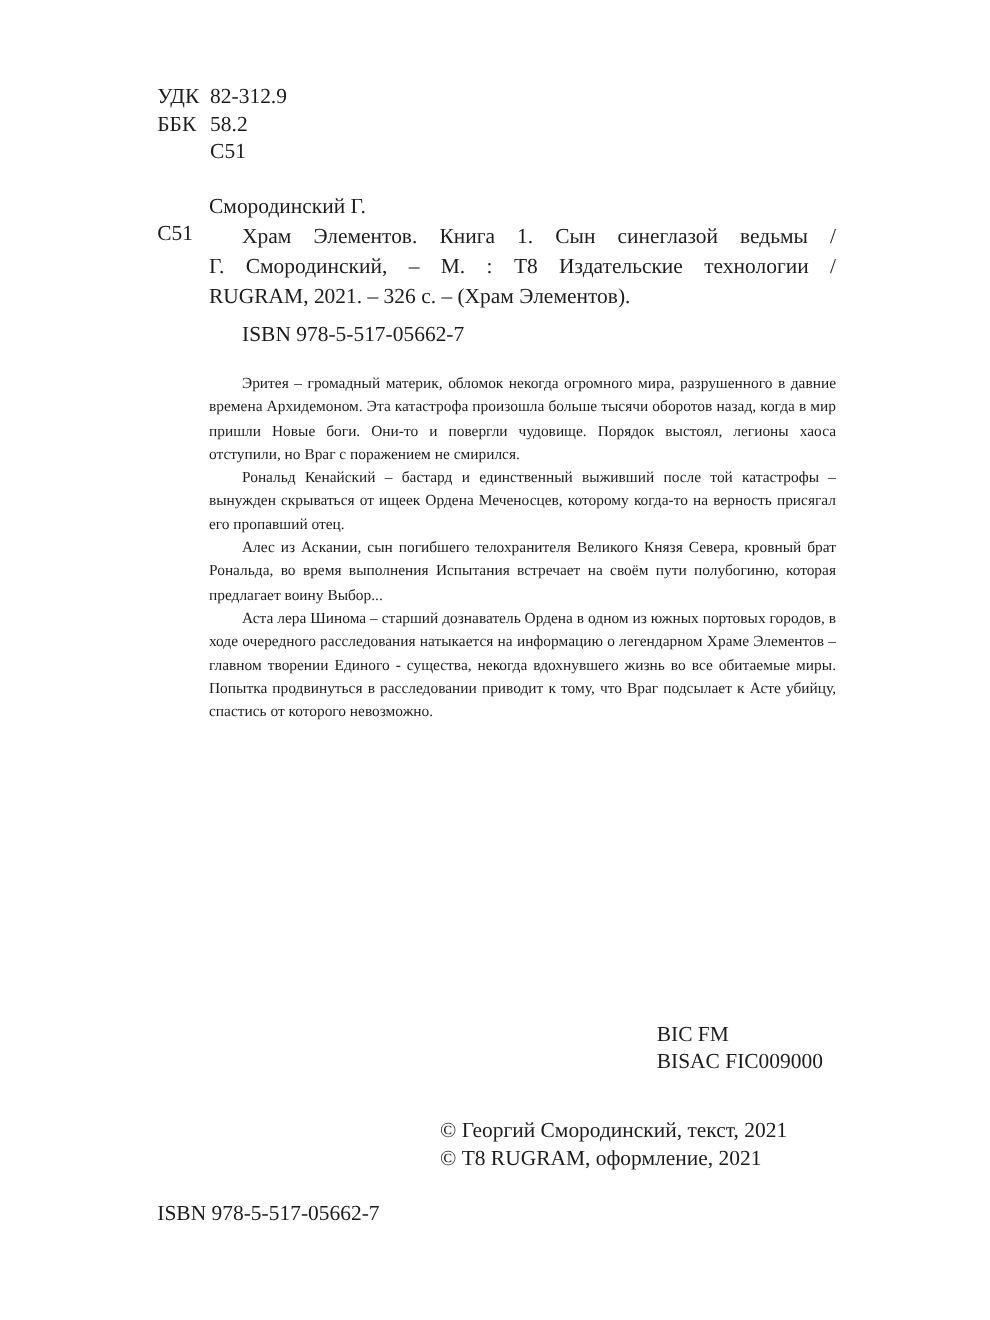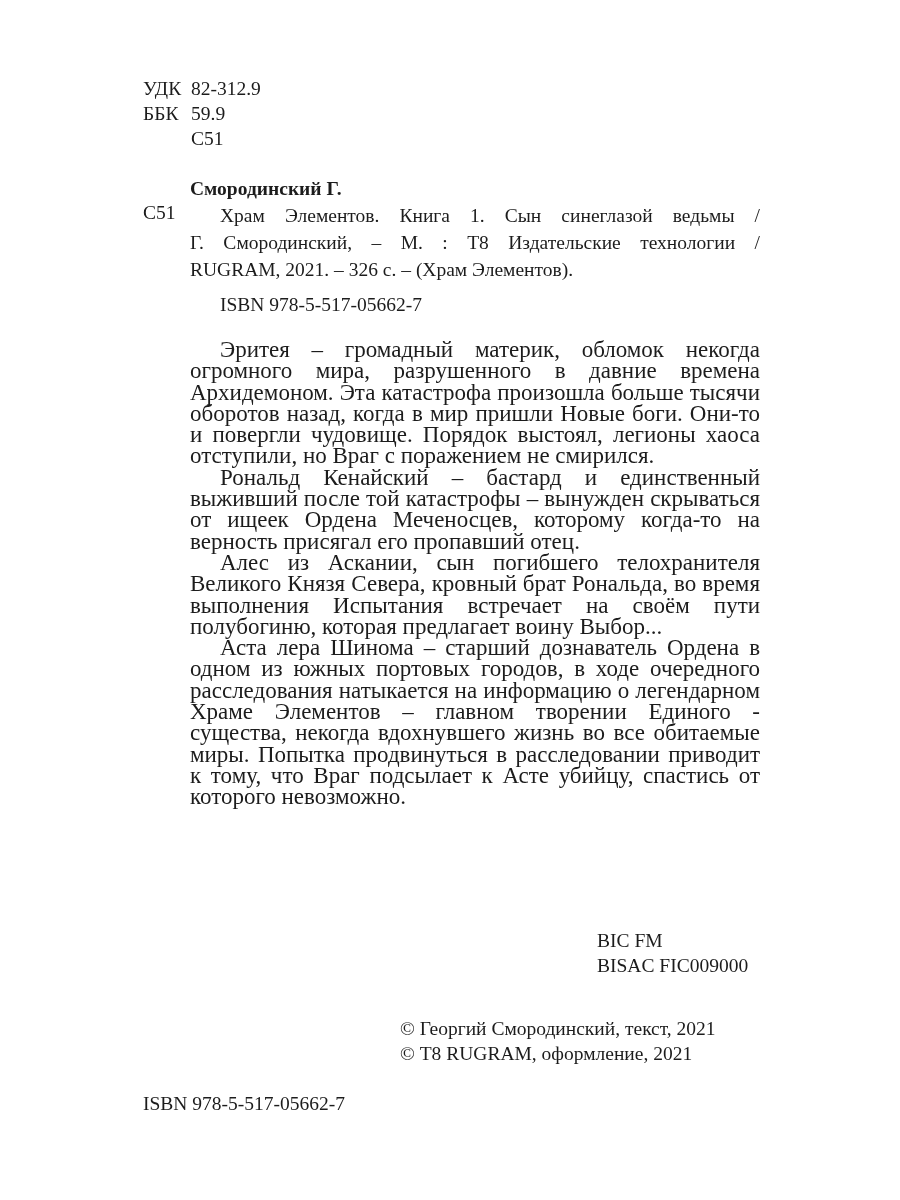--- a/index.html
+++ b/index.html
@@ -16,38 +16,38 @@
     color: #1c1c1c;
     font-size: 19.5px;
   }
   .abs { position: absolute; }
   .codes { left: 143px; top: 76px; line-height: 25px; }
   .code-row { display: flex; }
   .code-label { width: 48px; }
   .code-val { }
   .code-indent { padding-left: 48px; }
 
-  .author { left: 190px; top: 178px; font-weight: bold; line-height: 22px; }
+  .author { left: 190px; top: 178px; font-weight: normal; line-height: 22px; }
   .c51 { left: 143px; top: 202px; line-height: 22px; }
   .biblio {
     left: 190px; top: 202px; width: 570px;
     line-height: 27px;
     text-align: justify;
     text-indent: 30px;
   }
   .biblio .l { display: block; text-align-last: justify; }
   .biblio .l.last { text-align-last: left; }
   .biblio .l.first { text-indent: 30px; }
   .biblio .l.nofirst { text-indent: 0; }
 
   .isbn-top { left: 220px; top: 294px; line-height: 22px; }
 
   .annotation {
     left: 190px; top: 339px; width: 570px;
-    font-size: 23px;
+    font-size: 14px;
     line-height: 21.3px;
   }
   .annotation p {
     margin: 0;
     text-indent: 30px;
     text-align: justify;
   }
 
   .class-codes { left: 597px; top: 928px; line-height: 25px; }
 
@@ -57,21 +57,21 @@
 </head>
 <body>
 
 <div class="abs codes">
   <div class="code-row">
     <span class="code-label">УДК</span>
     <span class="code-val">82-312.9</span>
   </div>
   <div class="code-row">
     <span class="code-label">ББК</span>
-    <span class="code-val">59.9</span>
+    <span class="code-val">58.2</span>
   </div>
   <div class="code-indent">С51</div>
 </div>
 
 <div class="abs author">Смородинский Г.</div>
 <div class="abs c51">С51</div>
 
 <div class="abs biblio">
   <span class="l first">Храм Элементов. Книга 1. Сын синеглазой ведьмы /</span>
   <span class="l nofirst">Г. Смородинский, – М. : Т8 Издательские технологии /</span>

